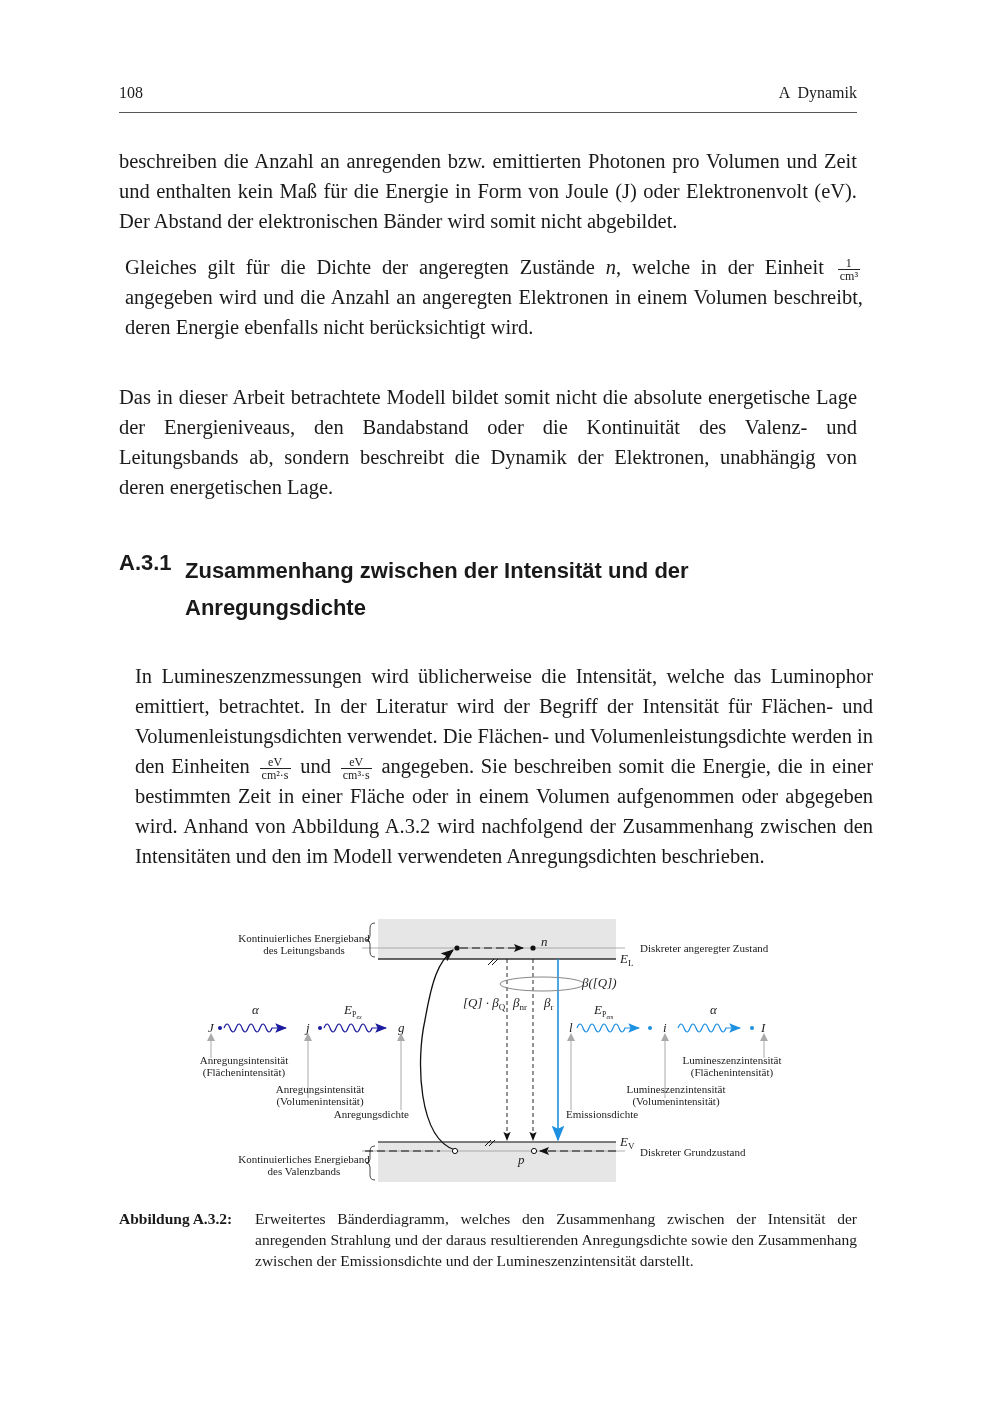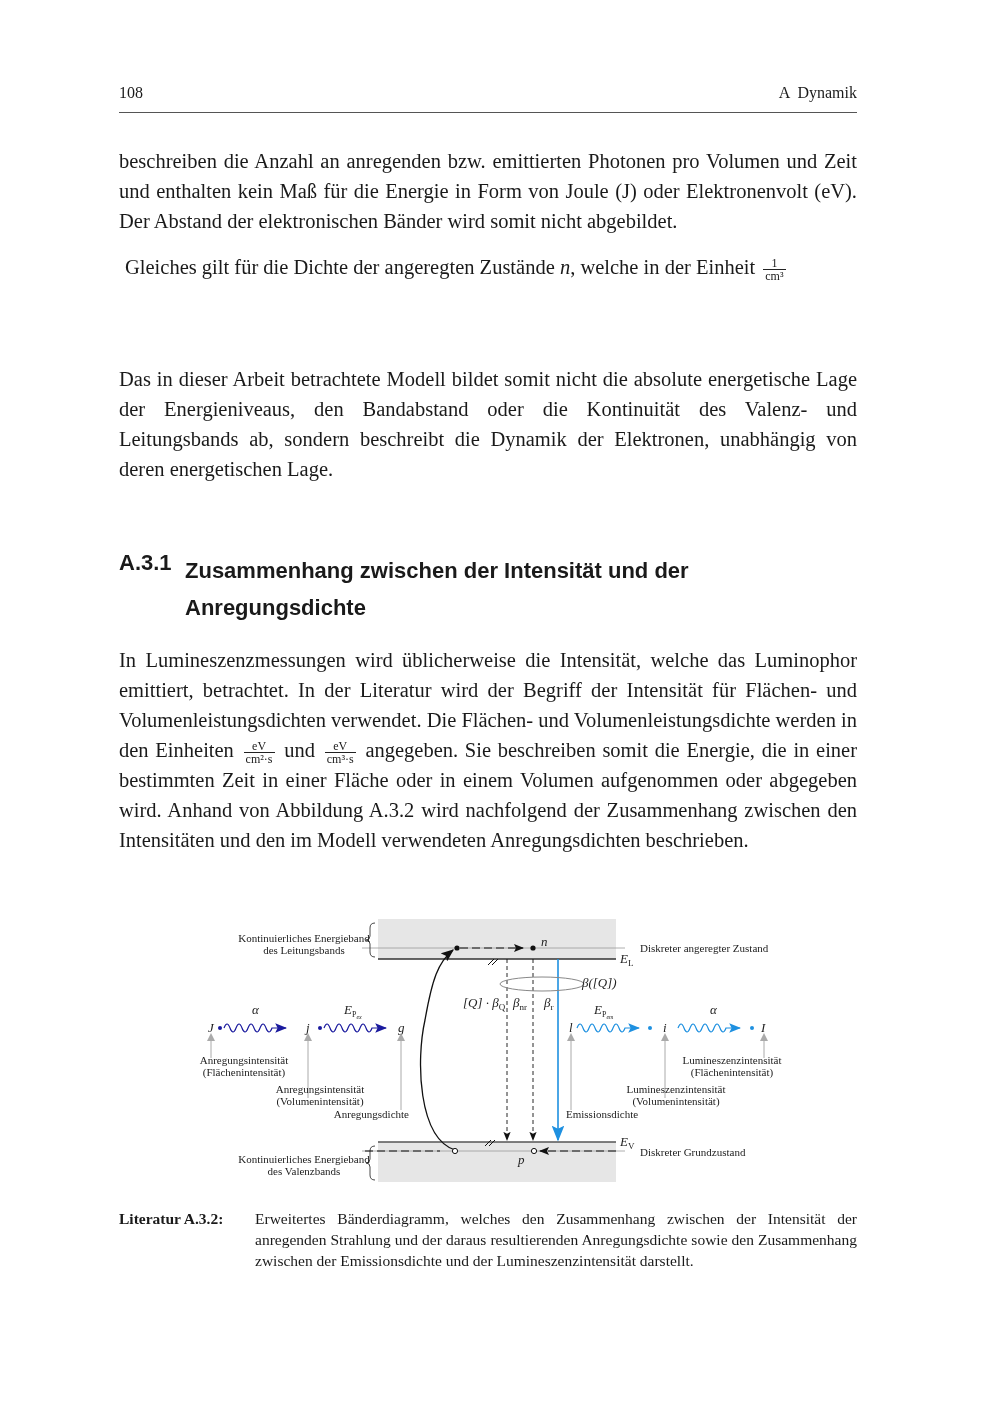--- a/index.html
+++ b/index.html
@@ -34,31 +34,31 @@
 
 <div class="header">
   <span class="pnum">108</span>
   <span class="chap" style="white-space:pre">A  Dynamik</span>
 </div>
 
 <p class="para" style="top:146px;margin:0">beschreiben die Anzahl an anregenden bzw. emittierten Photonen pro Volumen und Zeit und enthalten kein Maß für die Energie in Form von Joule (J) oder Elektronenvolt (eV). Der Abstand der elektronischen Bänder wird somit nicht abgebildet.</p>
 
 <p class="para" style="top:246px;margin:6px">
   <span>Gleiches gilt für die Dichte der angeregten Zustände </span><i>n</i><span>, welche in der Einheit</span>
-  <span class="frac"><span class="num">1</span><span class="den">cm³</span></span>
+  <span class="frac"><span class="num">1</span><span class="den">cm³</span></span><span> angegeben wird und die Anzahl an angeregten Elektronen in einem Volumen beschreibt, deren Energie ebenfalls nicht berücksichtigt wird.</span>
 </p>
 
-<p class="para" style="top:364px;margin:0">Das in dieser Arbeit betrachtete Modell bildet somit nicht die absolute energetische Lage der Energieniveaus, den Bandabstand oder die Kontinuität des Valenz- und Leitungsbands ab, sondern beschreibt die Dynamik der Elektronen, unabhängig von deren energetischen Lage.</p>
+<p class="para" style="top:382px;margin:0">Das in dieser Arbeit betrachtete Modell bildet somit nicht die absolute energetische Lage der Energieniveaus, den Bandabstand oder die Kontinuität des Valenz- und Leitungsbands ab, sondern beschreibt die Dynamik der Elektronen, unabhängig von deren energetischen Lage.</p>
 
 <div class="section">
   <span class="num">A.3.1</span>
   <span class="title">Zusammenhang zwischen der Intensität und der Anregungsdichte</span>
 </div>
 
-<p class="para" style="top:645px;margin:0">
+<p class="para" style="top:645px;margin:16px">
   <span>In Lumineszenzmessungen wird üblicherweise die Intensität, welche das Luminophor emittiert, betrachtet. In der Literatur wird der Begriff der Intensität für Flächen- und Volumenleistungsdichten verwendet. Die Flächen- und Volumenleistungsdichte werden in den Einheiten</span>
   <span class="frac"><span class="num">eV</span><span class="den">cm²·s</span></span>
   <span>und</span>
   <span class="frac"><span class="num">eV</span><span class="den">cm³·s</span></span>
   <span>angegeben. Sie beschreiben somit die Energie, die in einer bestimmten Zeit in einer Fläche oder in einem Volumen aufgenommen oder abgegeben wird. Anhand von Abbildung A.3.2 wird nachfolgend der Zusammenhang zwischen den Intensitäten und den im Modell verwendeten Anregungsdichten beschrieben.</span>
 </p>
 
 <div class="figure">
   <svg width="640" height="280" viewBox="0 0 640 280">
     <defs>
@@ -155,15 +155,15 @@
     <text class="flabel" x="229" y="208" text-anchor="end">Anregungsdichte</text>
     <text class="flabel" x="386" y="208">Emissionsdichte</text>
     <text class="flabel" x="496" y="183" text-anchor="middle">Lumineszenzintensität</text>
     <text class="flabel" x="496" y="195" text-anchor="middle">(Volumenintensität)</text>
     <text class="flabel" x="552" y="154" text-anchor="middle">Lumineszenzintensität</text>
     <text class="flabel" x="552" y="166" text-anchor="middle">(Flächenintensität)</text>
   </svg>
 </div>
 
 <div class="caption">
-  <span class="lbl">Literatur A.3.2:</span>
+  <span class="lbl">Abbildung A.3.2:</span>
   <span class="txt">Erweitertes Bänderdiagramm, welches den Zusammenhang zwischen der Intensität der anregenden Strahlung und der daraus resultierenden Anregungsdichte sowie den Zusammenhang zwischen der Emissionsdichte und der Lumineszenzintensität darstellt.</span>
 </div>
 
 </body></html>

